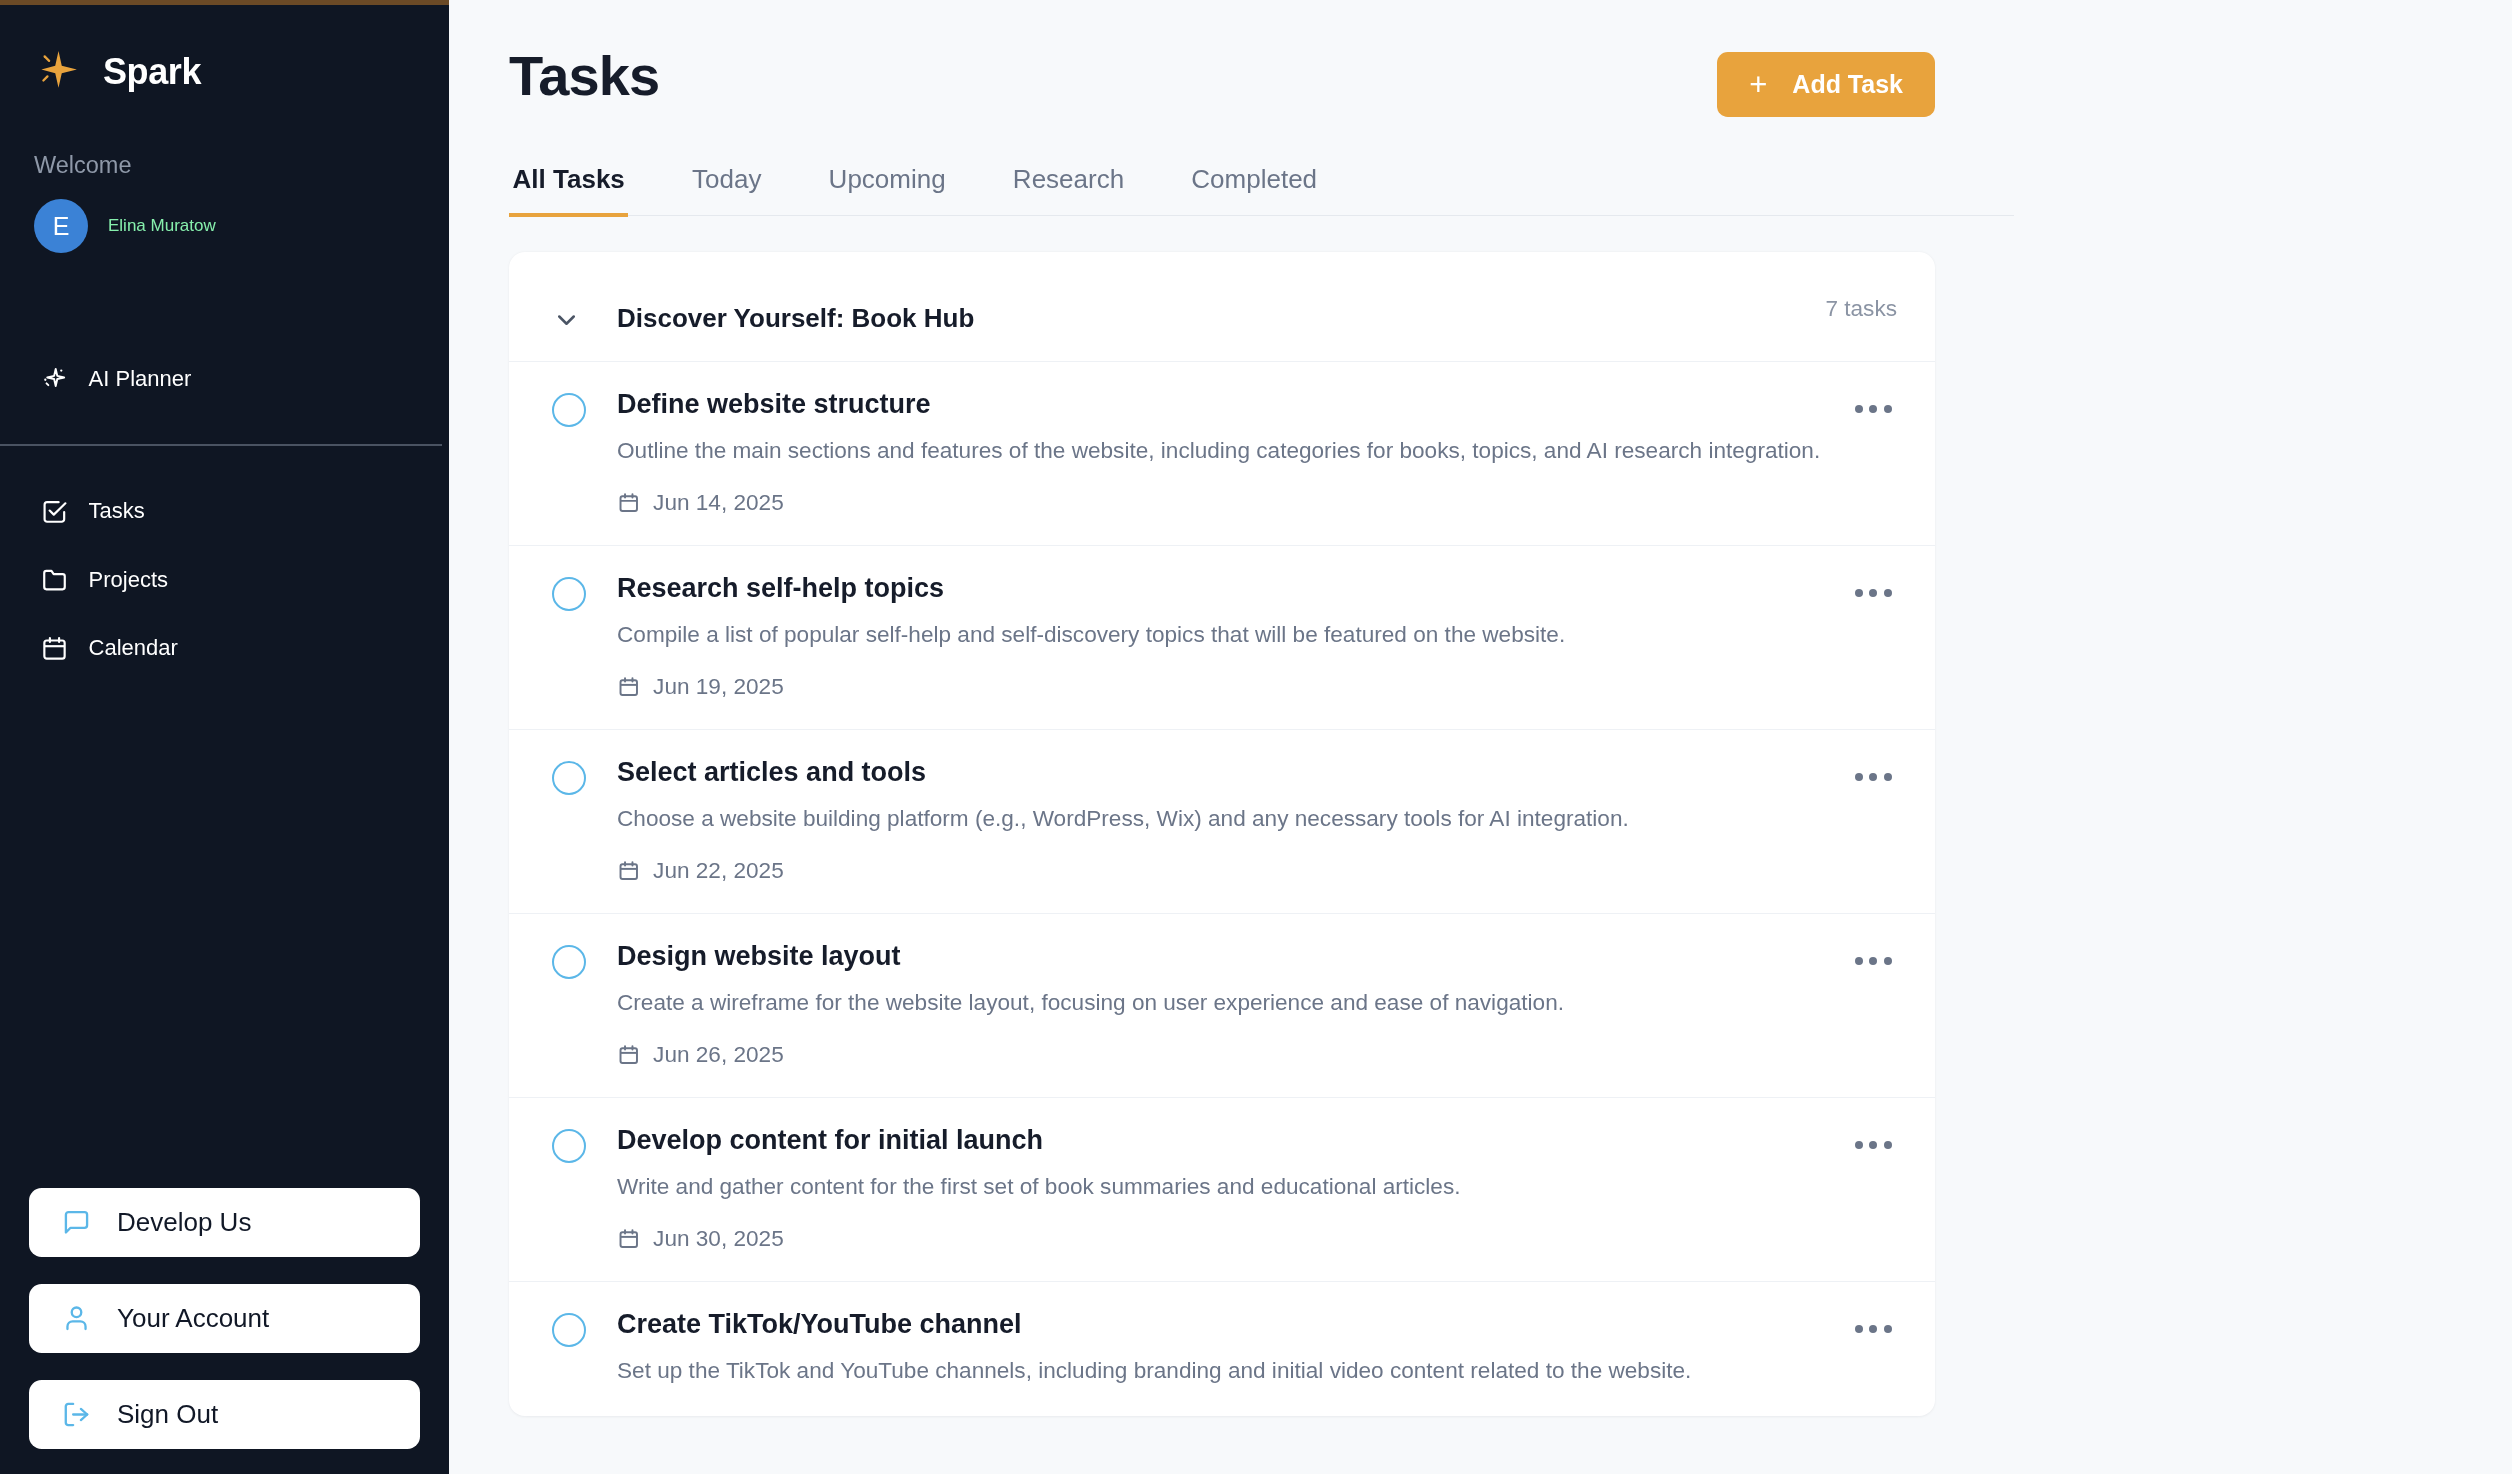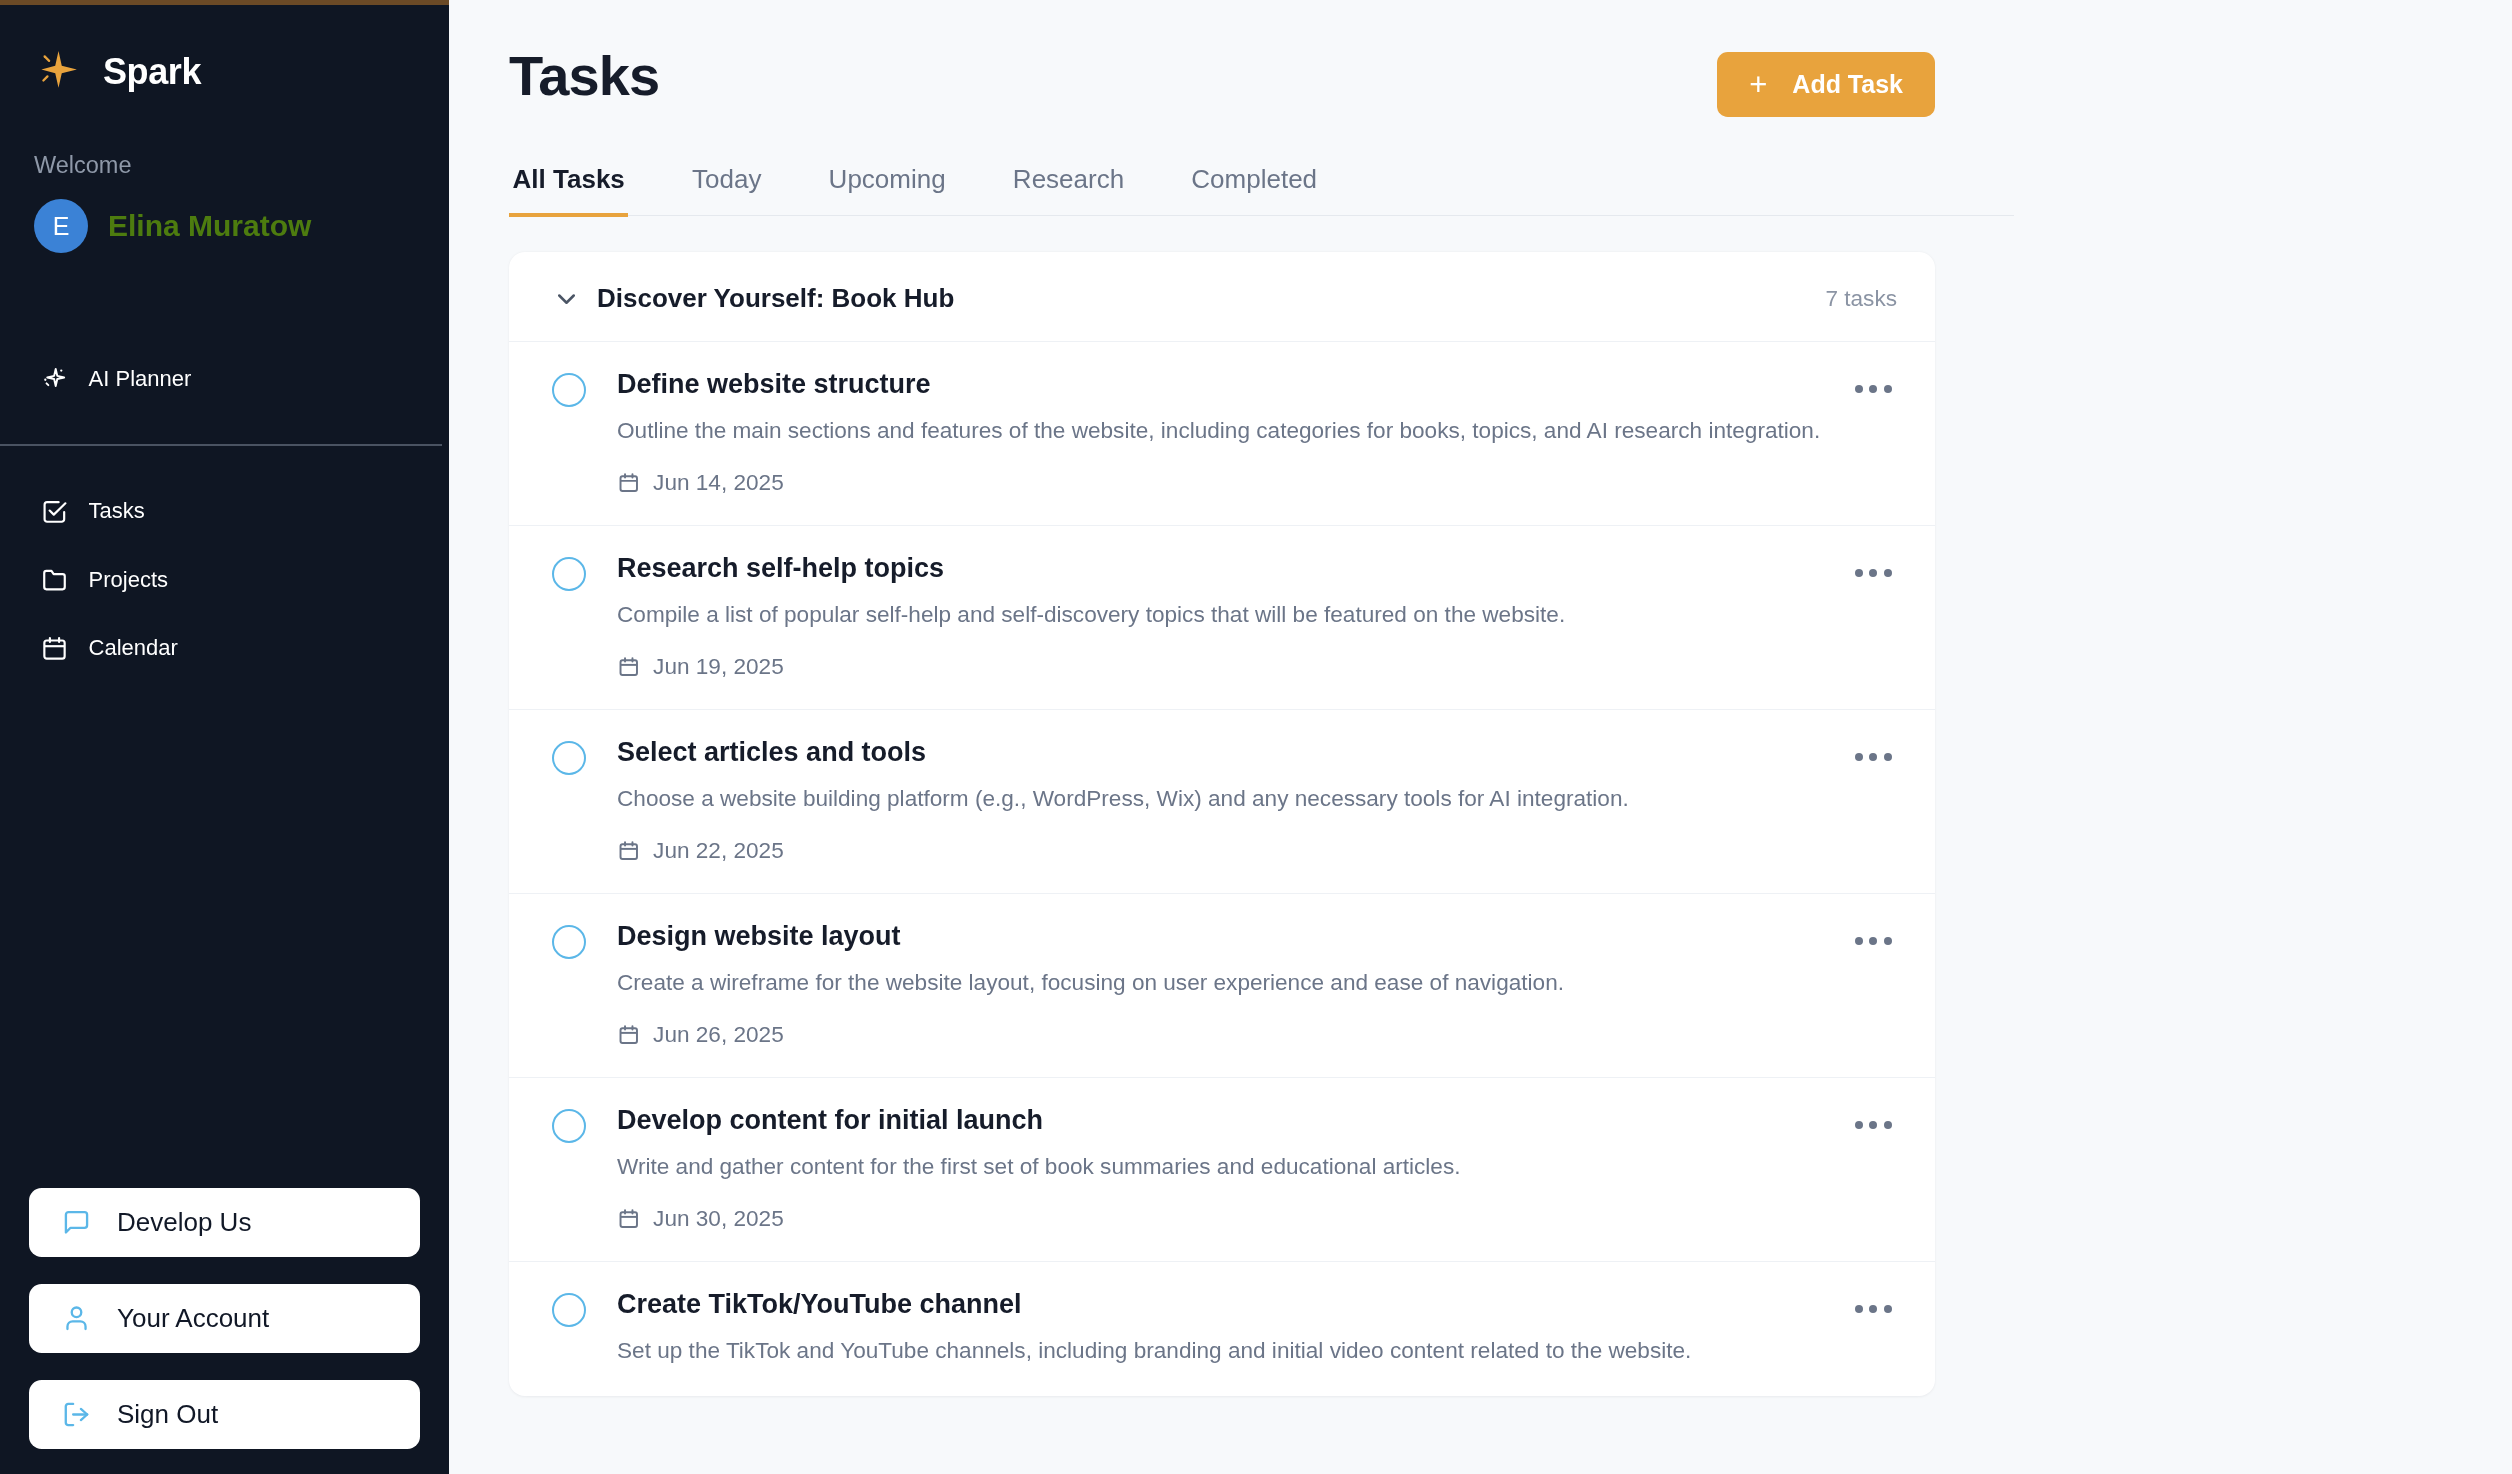--- a/index.html
+++ b/index.html
@@ -37,21 +37,21 @@
   }
   .user-row {
     display: flex; align-items: center; gap: 20px; padding: 20px 0 0 34px;
   }
   .avatar {
     width: 54px; height: 54px; border-radius: 50%;
     background: #3b82d6; color: #fff;
     display: flex; align-items: center; justify-content: center;
     font-size: 25px; font-weight: 500; flex: 0 0 54px;
   }
-  .user-name { color: #4d7c0f; font-size: 30px; font-weight: 700; }
+  .user-name { color: #86efac; font-size: 17px; font-weight: 400; }
 
   .nav-top { padding: 99px 0 0 0; }
   .nav-item {
     display: flex; align-items: center; gap: 20px;
     padding: 12.6px 0 12.6px 27px; margin: 0 12.6px;
     color: #ffffff; font-size: 22px; border-radius: 9px; cursor: pointer;
   }
   .nav-item .ico { width: 29px; height: 29px; flex: 0 0 29px; display: block; }
   .nav-divider {
     height: 1.8px; background: #7c8698; opacity: .55;
@@ -101,21 +101,21 @@
   .card {
     margin-top: 36px; margin-right: 79px;
     background: #ffffff; border-radius: 16px;
     box-shadow: 0 0.9px 2.7px rgba(16,24,40,.06);
     overflow: hidden;
   }
   .group-head {
     display: flex; align-items: center; justify-content: space-between;
     padding: 31px 38px 27px 43px;
   }
-  .group-head-left { display: flex; align-items: center; gap: 16px; }
+  .group-head-left { display: flex; align-items: flex-end; gap: 36px; margin-top: 20px; }
   .chev { width: 29px; height: 29px; display: block; }
   .group-title { font-size: 26px; font-weight: 600; color: #161c2a; }
   .group-count { font-size: 22.6px; color: #8b94a4; margin-left: 48px; }
 
   .task-row {
     display: flex; align-items: flex-start; gap: 0;
     padding: 27px 38px 29px 43px;
     border-top: 1.8px solid #eef1f5;
     position: relative;
   }

